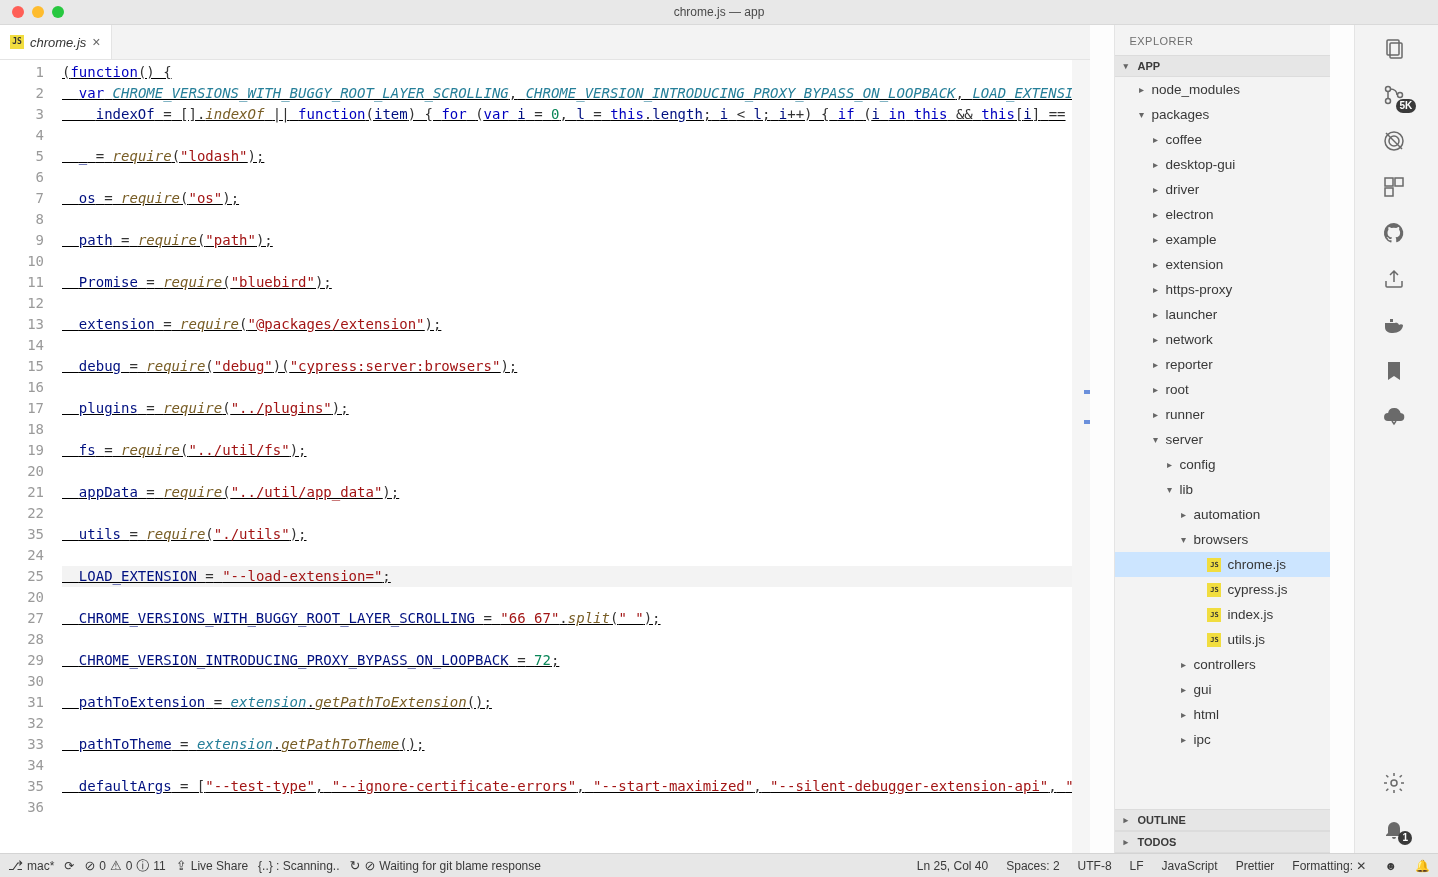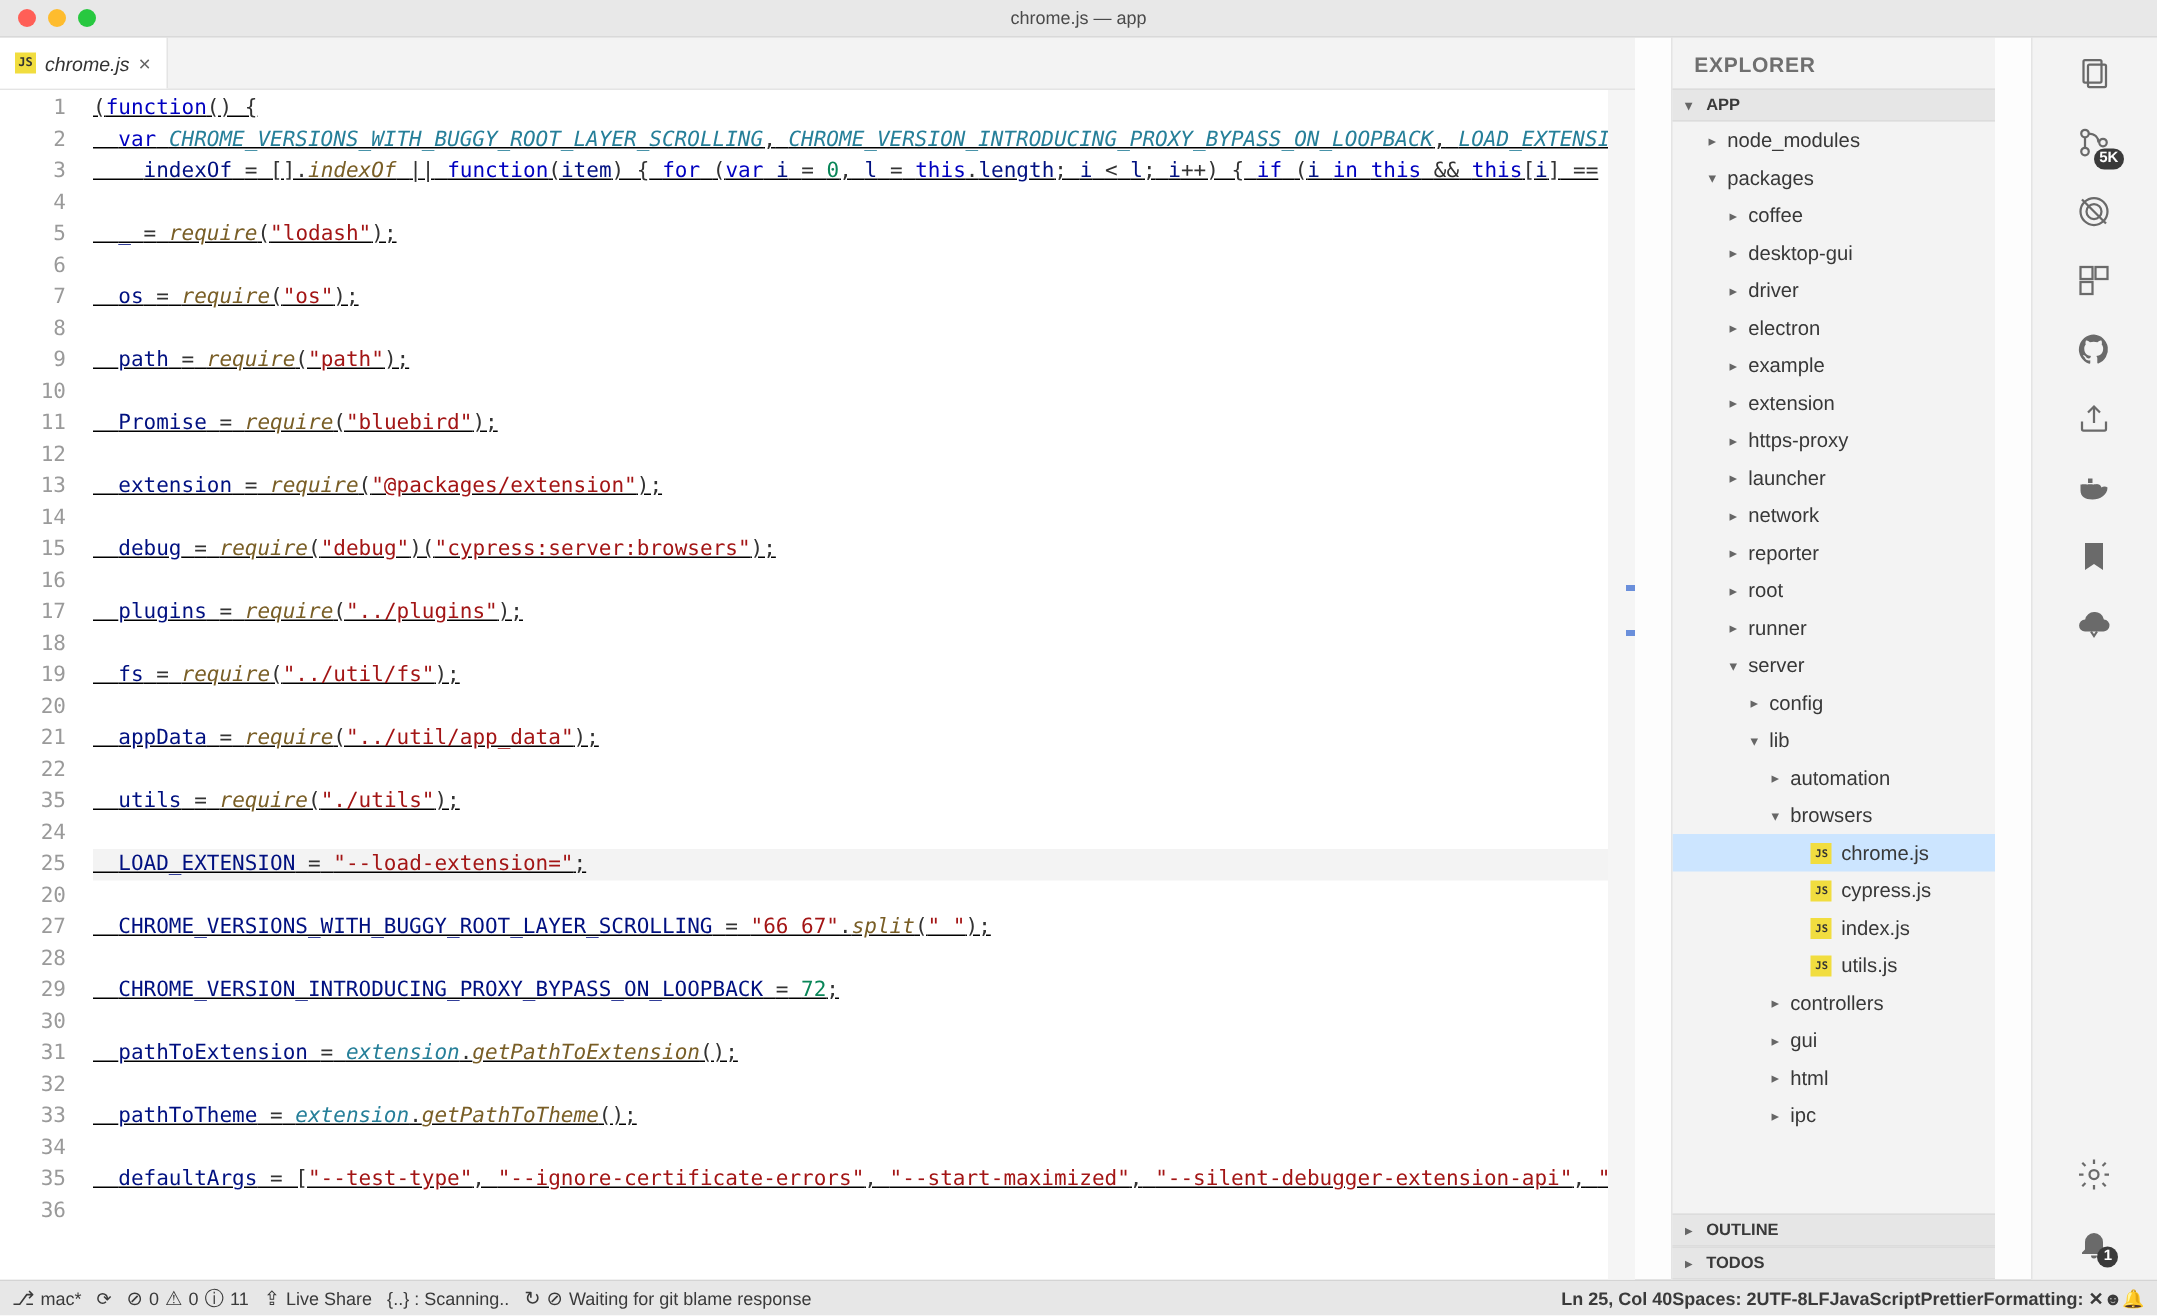--- a/index.html
+++ b/index.html
@@ -39,39 +39,39 @@
 .t-var { color: #001080; }
 .t-punc { color: #333; }
 .t-fn { color: #795e26; font-style: italic; }
 .t-str { color: #a31515; }
 .t-ital { font-style: italic; color: #267f99; }
 .t-num { color: #098658; }
 .t-italfn { color: #795e26; font-style: italic; }
 .t-upper { color: #267f99; font-style: italic; }
 
 
-.explorer-title { font-size: 14px; color: #6f6f6f; padding: 10px 14px 8px; letter-spacing: 0.5px; font-weight: bold; }
+.explorer-title { font-size: 11px; color: #6f6f6f; padding: 10px 14px 8px; letter-spacing: 0.5px; }
 .section-header { font-size: 11px; font-weight: 700; color: #3a3a3a; padding: 4px 8px; display: flex; align-items: center; gap: 4px; background: #e6e6e6; border-top: 1px solid #dcdcdc; border-bottom: 1px solid #dcdcdc; cursor: pointer; }
 .tree { flex: 1; overflow-y: auto; font-size: 13.5px; color: #383838; }
 .tree-item { height: 25px; display: flex; align-items: center; gap: 4px; padding-left: 6px; cursor: pointer; }
 .tree-item.active { background: #cce5ff; }
 .tw { display: inline-block; width: 12px; text-align: center; color: #666; font-size: 10px; }
 .file-icon-js { width: 14px; height: 14px; background: #f1dd3f; color: #333; font: bold 7px/14px monospace; text-align: center; margin-right: 2px; }
 
 
-.act-btn { width: 28px; height: 28px; color: #6a6a6a; display: flex; align-items: center; justify-content: center; position: relative; cursor: pointer; }
+.act-btn { width: 28px; height: 28px; color: #6a6a6a; display: flex; align-items: center; position: relative; cursor: pointer; }
 .act-btn svg { width: 24px; height: 24px; }
 .badge-5k { position: absolute; bottom: -4px; right: -6px; background: #3a3a3a; color: #fff; font: bold 10px/1 sans-serif; padding: 2px 4px; border-radius: 8px; }
 .badge-1 { position: absolute; bottom: -2px; right: -2px; background: #3a3a3a; color: #fff; font: bold 10px/1 sans-serif; width: 14px; height: 14px; border-radius: 50%; text-align: center; line-height: 14px; }
 .act-spacer { flex: 1; }
 
 
 .statusbar { height: 24px; background: #e7e7e7; color: #3a3a3a; display: flex; align-items: center; font-size: 12px; padding: 0 8px; gap: 10px; border-top: 1px solid #d4d4d4; }
 .statusbar .sb-item { display: inline-flex; align-items: center; gap: 4px; }
-.sb-right { margin-left: auto; display: flex; gap: 0; font-weight: bold; }
+.sb-right { margin-left: auto; display: flex; gap: 18px; }
 .sb-ic { font-size: 13px; }
 
 .chev { font-size: 9px; color: #666; width: 10px; display: inline-block; }
 </style>
 </head>
 <body>
 
 <div class="titlebar">
   <div class="traffic-lights">
     <div class="traffic-light tl-close"></div>

